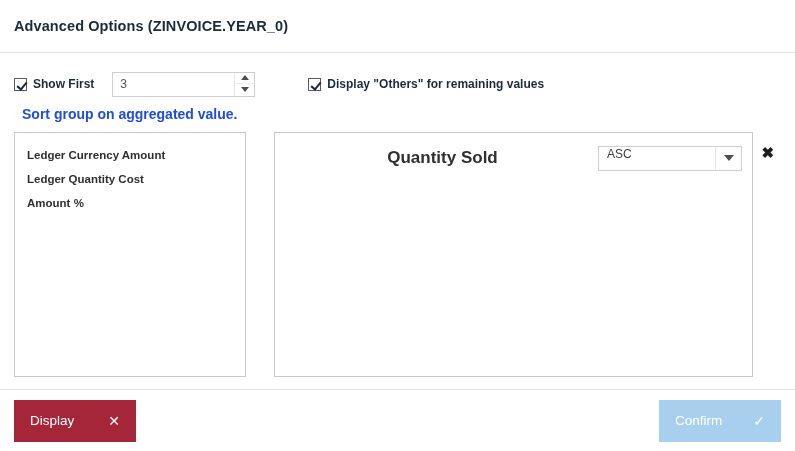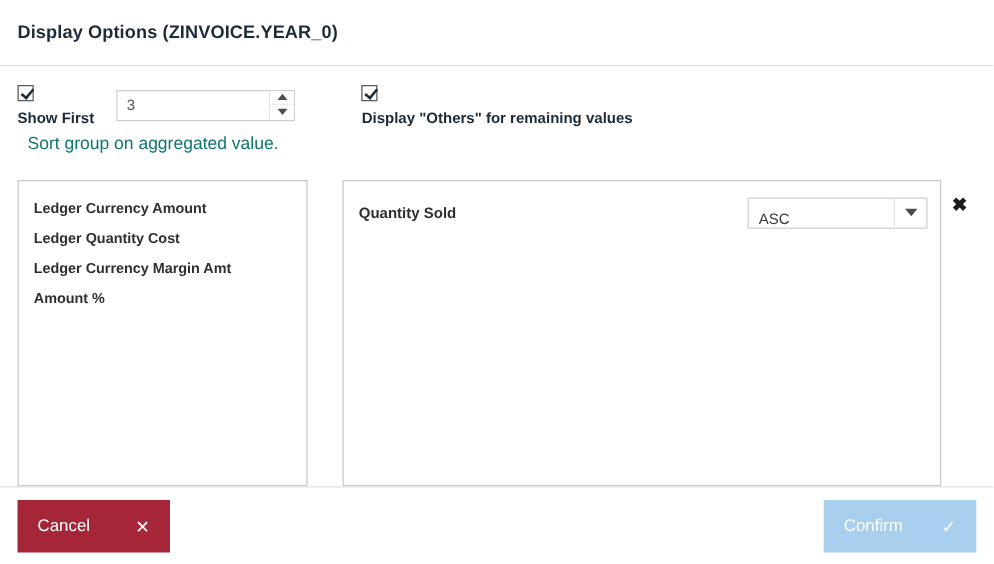--- a/index.html
+++ b/index.html
@@ -42,24 +42,23 @@
     position: relative;
   }
   .options-row {
     display: flex;
     align-items: center;
     height: 26px;
     margin-top: 4px;
   }
   .chk-wrap {
     display: flex;
-    align-items: flex-start;
+    align-items: flex-end;
     gap: 6px;
     cursor: default;
-    flex-direction: column;
   }
   .chk {
     width: 13px;
     height: 13px;
     border: 1px solid #5a5a5a;
     background: #ffffff;
     position: relative;
     flex: 0 0 13px;
   }
   .chk.checked::after {
@@ -128,23 +127,23 @@
   .caret-down {
     width: 0; height: 0;
     border-left: 4px solid transparent;
     border-right: 4px solid transparent;
     border-top: 5px solid #4d4d4d;
   }
   .others-chk { margin-left: 53px; }
 
   .section-title {
     font-size: 14px;
-    font-weight: normal;
-    color: #0f766e;
-    margin: 9px 0 22px 8px;
+    font-weight: bold;
+    color: #1d4ed8;
+    margin: 9px 0 10px 8px;
   }
   .panels {
     display: flex;
     gap: 28px;
     height: 245px;
   }
   .panel-left {
     width: 232px;
     border: 1px solid #c9c9c9;
     background: #ffffff;
@@ -166,33 +165,34 @@
     background: #ffffff;
     position: relative;
   }
   .sort-row {
     display: flex;
     align-items: center;
     padding: 10px 8px 0 8px;
     height: 40px;
   }
   .sort-field {
-    font-size: 12px;
+    font-size: 17px;
     font-weight: bold;
     color: #2f2f2f;
     flex: 1 1 auto;
     padding-left: 4px;
+    text-align: center;
   }
   .sel-wrap {
     width: 144px;
     height: 25px;
     border: 1px solid #cfcfcf;
     background: #ffffff;
     display: flex;
-    align-items: flex-end;
+    align-items: flex-start;
     position: relative;
     margin-right: 2px;
   }
   .sel-val {
     font-size: 12px;
     color: #3b3b3b;
     padding-left: 8px;
   }
   .sel-arrow-box {
     position: absolute;
@@ -246,21 +246,21 @@
   .btn-cancel { background: #a62639; }
   .btn-confirm { background: #a8cfee; color: #ffffff; align-items: center; }
   .btn .glyph { font-size: 14px; margin-left: 20px; }
 </style>
 </head>
 <body>
 
 <div class="dialog">
 
   <div class="dlg-header">
-    <div class="dlg-title">Display Options (ZINVOICE.YEAR_0)</div>
+    <div class="dlg-title">Advanced Options (ZINVOICE.YEAR_0)</div>
   </div>
 
   <div class="dlg-body">
 
     <div class="options-row">
 
       <div class="chk-wrap">
         <div class="chk checked"></div>
         <div class="chk-label">Show First</div>
       </div>
@@ -284,21 +284,20 @@
 
     </div>
 
     <div class="section-title">Sort group on aggregated value.</div>
 
     <div class="panels">
 
       <div class="panel-left">
         <div class="field-item">Ledger Currency Amount</div>
         <div class="field-item">Ledger Quantity Cost</div>
-        <div class="field-item">Ledger Currency Margin Amt</div>
         <div class="field-item">Amount %</div>
       </div>
 
       <div class="panel-right">
         <div class="sort-row">
           <div class="sort-field">Quantity Sold</div>
           <div class="sel-wrap">
             <span class="sel-val">ASC</span>
             <span class="sel-arrow-box">
               <span class="sel-arrow"></span>
@@ -307,21 +306,21 @@
           <span class="remove-x">✖</span>
         </div>
       </div>
 
     </div>
 
   </div>
 
   <div class="dlg-footer">
     <button class="btn btn-cancel">
-      <span>Cancel</span>
+      <span>Display</span>
       <span class="glyph">✕</span>
     </button>
     <button class="btn btn-confirm">
       <span>Confirm</span>
       <span class="glyph">✓</span>
     </button>
   </div>
 
 </div>
 

